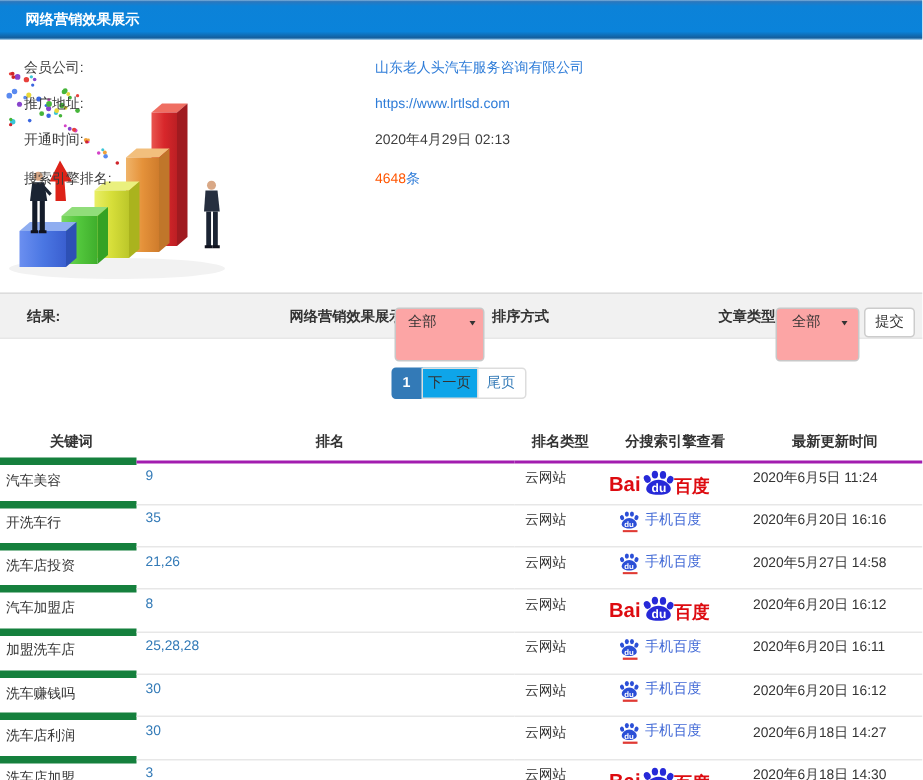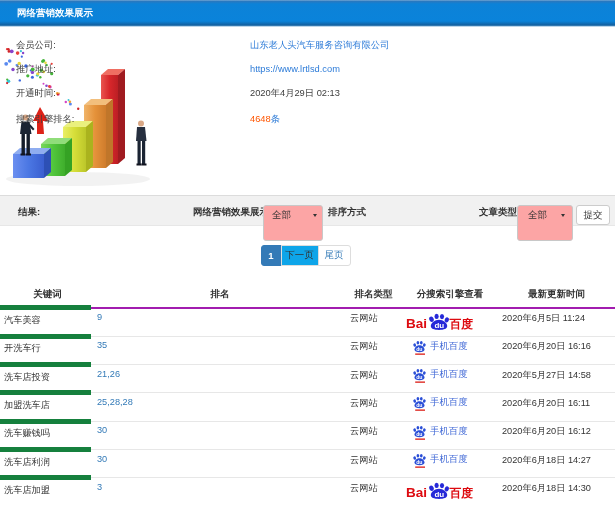--- a/index.html
+++ b/index.html
@@ -262,99 +262,119 @@
               </g>
               <text x="4.2" y="11.4" font-size="5.2" font-weight="bold" fill="#fff">du</text>
               <rect x="3.2" y="13.4" width="9.8" height="1.5" fill="#e03a34"></rect>
             </svg>
             <span class="mbd" style="margin-left:3px">手机百度</span>
           </div>
         </td>
         <td class="tm" style="padding-left:6px">2020年5月27日 14:58</td>
       </tr>
  <tr>
-        <td>加盟洗车店</td>
-        <td class="rk" style="padding-left:6px">25,28,28</td>
-        <td style="padding-left:7px">云网站</td>
-        <td style="padding:3px 0 0 12px">
-          <div class="eng">
-            <svg width="15" height="15" viewBox="0 0 15 15" style="display:block">
-              <g fill="#2b4fd7">
-                <ellipse cx="2.7" cy="5.1" rx="1.35" ry="1.75" transform="rotate(-20 2.7 5.1)"></ellipse>
-                <ellipse cx="5.9" cy="2.7" rx="1.35" ry="1.75"></ellipse>
-                <ellipse cx="9.3" cy="2.7" rx="1.35" ry="1.75"></ellipse>
-                <ellipse cx="12.3" cy="5.1" rx="1.35" ry="1.75" transform="rotate(20 12.3 5.1)"></ellipse>
-                <path d="M7.5,5.3 C10,5.3 12.5,7.4 12.5,9.5 C12.5,11.3 10.4,12.3 7.5,12.3 C4.6,12.3 2.5,11.3 2.5,9.5 C2.5,7.4 5,5.3 7.5,5.3 Z"></path>
-              </g>
-              <text x="4.2" y="11.4" font-size="5.2" font-weight="bold" fill="#fff">du</text>
-              <rect x="3.2" y="13.4" width="9.8" height="1.5" fill="#e03a34"></rect>
-            </svg>
-            <span class="mbd" style="margin-left:3px">手机百度</span>
-          </div>
-        </td>
-        <td class="tm" style="padding-left:6px">2020年6月20日 16:11</td>
-      </tr>
- <tr>
-        <td>洗车赚钱吗</td>
-        <td class="rk" style="padding-left:6px">30</td>
-        <td style="padding-left:7px">云网站</td>
-        <td style="padding:3px 0 0 12px">
-          <div class="eng">
-            <svg width="15" height="15" viewBox="0 0 15 15" style="display:block">
-              <g fill="#2b4fd7">
-                <ellipse cx="2.7" cy="5.1" rx="1.35" ry="1.75" transform="rotate(-20 2.7 5.1)"></ellipse>
-                <ellipse cx="5.9" cy="2.7" rx="1.35" ry="1.75"></ellipse>
-                <ellipse cx="9.3" cy="2.7" rx="1.35" ry="1.75"></ellipse>
-                <ellipse cx="12.3" cy="5.1" rx="1.35" ry="1.75" transform="rotate(20 12.3 5.1)"></ellipse>
-                <path d="M7.5,5.3 C10,5.3 12.5,7.4 12.5,9.5 C12.5,11.3 10.4,12.3 7.5,12.3 C4.6,12.3 2.5,11.3 2.5,9.5 C2.5,7.4 5,5.3 7.5,5.3 Z"></path>
-              </g>
-              <text x="4.2" y="11.4" font-size="5.2" font-weight="bold" fill="#fff">du</text>
-              <rect x="3.2" y="13.4" width="9.8" height="1.5" fill="#e03a34"></rect>
-            </svg>
-            <span class="mbd" style="margin-left:3px">手机百度</span>
-          </div>
-        </td>
-        <td class="tm" style="padding-left:6px">2020年6月20日 16:12</td>
-      </tr>
- <tr>
-        <td>洗车店利润</td>
-        <td class="rk" style="padding-left:6px">30</td>
-        <td style="padding-left:7px">云网站</td>
-        <td style="padding:3px 0 0 12px">
-          <div class="eng">
-            <svg width="15" height="15" viewBox="0 0 15 15" style="display:block">
-              <g fill="#2b4fd7">
-                <ellipse cx="2.7" cy="5.1" rx="1.35" ry="1.75" transform="rotate(-20 2.7 5.1)"></ellipse>
-                <ellipse cx="5.9" cy="2.7" rx="1.35" ry="1.75"></ellipse>
-                <ellipse cx="9.3" cy="2.7" rx="1.35" ry="1.75"></ellipse>
-                <ellipse cx="12.3" cy="5.1" rx="1.35" ry="1.75" transform="rotate(20 12.3 5.1)"></ellipse>
-                <path d="M7.5,5.3 C10,5.3 12.5,7.4 12.5,9.5 C12.5,11.3 10.4,12.3 7.5,12.3 C4.6,12.3 2.5,11.3 2.5,9.5 C2.5,7.4 5,5.3 7.5,5.3 Z"></path>
-              </g>
-              <text x="4.2" y="11.4" font-size="5.2" font-weight="bold" fill="#fff">du</text>
-              <rect x="3.2" y="13.4" width="9.8" height="1.5" fill="#e03a34"></rect>
-            </svg>
-            <span class="mbd" style="margin-left:3px">手机百度</span>
-          </div>
-        </td>
-        <td class="tm" style="padding-left:6px">2020年6月18日 14:27</td>
-      </tr>
- <tr>
-        <td>洗车店加盟</td>
-        <td class="rk" style="padding-left:6px">3</td>
+        <td>汽车加盟店</td>
+        <td class="rk" style="padding-left:6px">8</td>
         <td style="padding-left:7px">云网站</td>
         <td style="padding:4px 0 0 6px">
           <svg width="67" height="17" viewBox="0 0 67 17" style="display:block">
             <text x="0" y="14.5" font-weight="bold" font-size="13.5" fill="#dd0b10">Bai</text>
             <g fill="#2629d8">
               <ellipse cx="25.5" cy="6.3" rx="2.2" ry="2.7" transform="rotate(-25 25.5 6.3)"></ellipse>
               <ellipse cx="30.6" cy="3.4" rx="2.1" ry="2.6"></ellipse>
               <ellipse cx="36" cy="3.6" rx="2.1" ry="2.6"></ellipse>
               <ellipse cx="40.8" cy="6.8" rx="2.1" ry="2.6" transform="rotate(25 40.8 6.8)"></ellipse>
               <path d="M33,6.8 C37.2,6.8 41.2,10 41.2,13 C41.2,15.6 38,16.9 33,16.9 C28,16.9 24.8,15.6 24.8,13 C24.8,10 28.8,6.8 33,6.8 Z"></path>
             </g>
             <text x="28.4" y="15.3" font-weight="bold" font-size="8" fill="#fff">du</text>
             <text x="43.5" y="14.7" font-weight="bold" font-size="11.8" fill="#dd0b10">百度</text>
           </svg>
         </td>
+        <td class="tm" style="padding-left:6px">2020年6月20日 16:12</td>
+      </tr>
+ <tr>
+        <td>加盟洗车店</td>
+        <td class="rk" style="padding-left:6px">25,28,28</td>
+        <td style="padding-left:7px">云网站</td>
+        <td style="padding:3px 0 0 12px">
+          <div class="eng">
+            <svg width="15" height="15" viewBox="0 0 15 15" style="display:block">
+              <g fill="#2b4fd7">
+                <ellipse cx="2.7" cy="5.1" rx="1.35" ry="1.75" transform="rotate(-20 2.7 5.1)"></ellipse>
+                <ellipse cx="5.9" cy="2.7" rx="1.35" ry="1.75"></ellipse>
+                <ellipse cx="9.3" cy="2.7" rx="1.35" ry="1.75"></ellipse>
+                <ellipse cx="12.3" cy="5.1" rx="1.35" ry="1.75" transform="rotate(20 12.3 5.1)"></ellipse>
+                <path d="M7.5,5.3 C10,5.3 12.5,7.4 12.5,9.5 C12.5,11.3 10.4,12.3 7.5,12.3 C4.6,12.3 2.5,11.3 2.5,9.5 C2.5,7.4 5,5.3 7.5,5.3 Z"></path>
+              </g>
+              <text x="4.2" y="11.4" font-size="5.2" font-weight="bold" fill="#fff">du</text>
+              <rect x="3.2" y="13.4" width="9.8" height="1.5" fill="#e03a34"></rect>
+            </svg>
+            <span class="mbd" style="margin-left:3px">手机百度</span>
+          </div>
+        </td>
+        <td class="tm" style="padding-left:6px">2020年6月20日 16:11</td>
+      </tr>
+ <tr>
+        <td>洗车赚钱吗</td>
+        <td class="rk" style="padding-left:6px">30</td>
+        <td style="padding-left:7px">云网站</td>
+        <td style="padding:3px 0 0 12px">
+          <div class="eng">
+            <svg width="15" height="15" viewBox="0 0 15 15" style="display:block">
+              <g fill="#2b4fd7">
+                <ellipse cx="2.7" cy="5.1" rx="1.35" ry="1.75" transform="rotate(-20 2.7 5.1)"></ellipse>
+                <ellipse cx="5.9" cy="2.7" rx="1.35" ry="1.75"></ellipse>
+                <ellipse cx="9.3" cy="2.7" rx="1.35" ry="1.75"></ellipse>
+                <ellipse cx="12.3" cy="5.1" rx="1.35" ry="1.75" transform="rotate(20 12.3 5.1)"></ellipse>
+                <path d="M7.5,5.3 C10,5.3 12.5,7.4 12.5,9.5 C12.5,11.3 10.4,12.3 7.5,12.3 C4.6,12.3 2.5,11.3 2.5,9.5 C2.5,7.4 5,5.3 7.5,5.3 Z"></path>
+              </g>
+              <text x="4.2" y="11.4" font-size="5.2" font-weight="bold" fill="#fff">du</text>
+              <rect x="3.2" y="13.4" width="9.8" height="1.5" fill="#e03a34"></rect>
+            </svg>
+            <span class="mbd" style="margin-left:3px">手机百度</span>
+          </div>
+        </td>
+        <td class="tm" style="padding-left:6px">2020年6月20日 16:12</td>
+      </tr>
+ <tr>
+        <td>洗车店利润</td>
+        <td class="rk" style="padding-left:6px">30</td>
+        <td style="padding-left:7px">云网站</td>
+        <td style="padding:3px 0 0 12px">
+          <div class="eng">
+            <svg width="15" height="15" viewBox="0 0 15 15" style="display:block">
+              <g fill="#2b4fd7">
+                <ellipse cx="2.7" cy="5.1" rx="1.35" ry="1.75" transform="rotate(-20 2.7 5.1)"></ellipse>
+                <ellipse cx="5.9" cy="2.7" rx="1.35" ry="1.75"></ellipse>
+                <ellipse cx="9.3" cy="2.7" rx="1.35" ry="1.75"></ellipse>
+                <ellipse cx="12.3" cy="5.1" rx="1.35" ry="1.75" transform="rotate(20 12.3 5.1)"></ellipse>
+                <path d="M7.5,5.3 C10,5.3 12.5,7.4 12.5,9.5 C12.5,11.3 10.4,12.3 7.5,12.3 C4.6,12.3 2.5,11.3 2.5,9.5 C2.5,7.4 5,5.3 7.5,5.3 Z"></path>
+              </g>
+              <text x="4.2" y="11.4" font-size="5.2" font-weight="bold" fill="#fff">du</text>
+              <rect x="3.2" y="13.4" width="9.8" height="1.5" fill="#e03a34"></rect>
+            </svg>
+            <span class="mbd" style="margin-left:3px">手机百度</span>
+          </div>
+        </td>
+        <td class="tm" style="padding-left:6px">2020年6月18日 14:27</td>
+      </tr>
+ <tr>
+        <td>洗车店加盟</td>
+        <td class="rk" style="padding-left:6px">3</td>
+        <td style="padding-left:7px">云网站</td>
+        <td style="padding:4px 0 0 6px">
+          <svg width="67" height="17" viewBox="0 0 67 17" style="display:block">
+            <text x="0" y="14.5" font-weight="bold" font-size="13.5" fill="#dd0b10">Bai</text>
+            <g fill="#2629d8">
+              <ellipse cx="25.5" cy="6.3" rx="2.2" ry="2.7" transform="rotate(-25 25.5 6.3)"></ellipse>
+              <ellipse cx="30.6" cy="3.4" rx="2.1" ry="2.6"></ellipse>
+              <ellipse cx="36" cy="3.6" rx="2.1" ry="2.6"></ellipse>
+              <ellipse cx="40.8" cy="6.8" rx="2.1" ry="2.6" transform="rotate(25 40.8 6.8)"></ellipse>
+              <path d="M33,6.8 C37.2,6.8 41.2,10 41.2,13 C41.2,15.6 38,16.9 33,16.9 C28,16.9 24.8,15.6 24.8,13 C24.8,10 28.8,6.8 33,6.8 Z"></path>
+            </g>
+            <text x="28.4" y="15.3" font-weight="bold" font-size="8" fill="#fff">du</text>
+            <text x="43.5" y="14.7" font-weight="bold" font-size="11.8" fill="#dd0b10">百度</text>
+          </svg>
+        </td>
         <td class="tm" style="padding-left:6px">2020年6月18日 14:30</td>
       </tr>
 </tbody>
   </table>
 
 </body></html>

